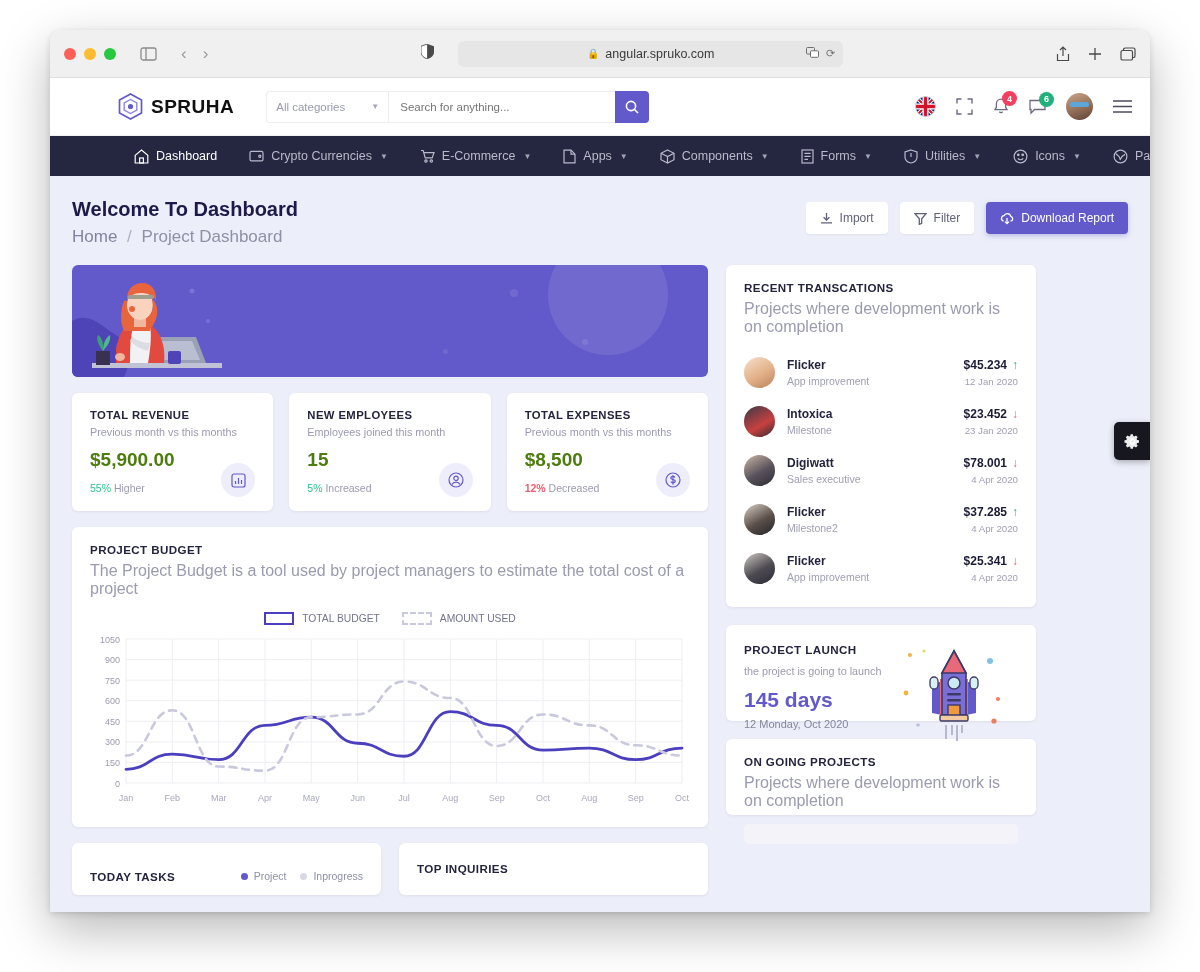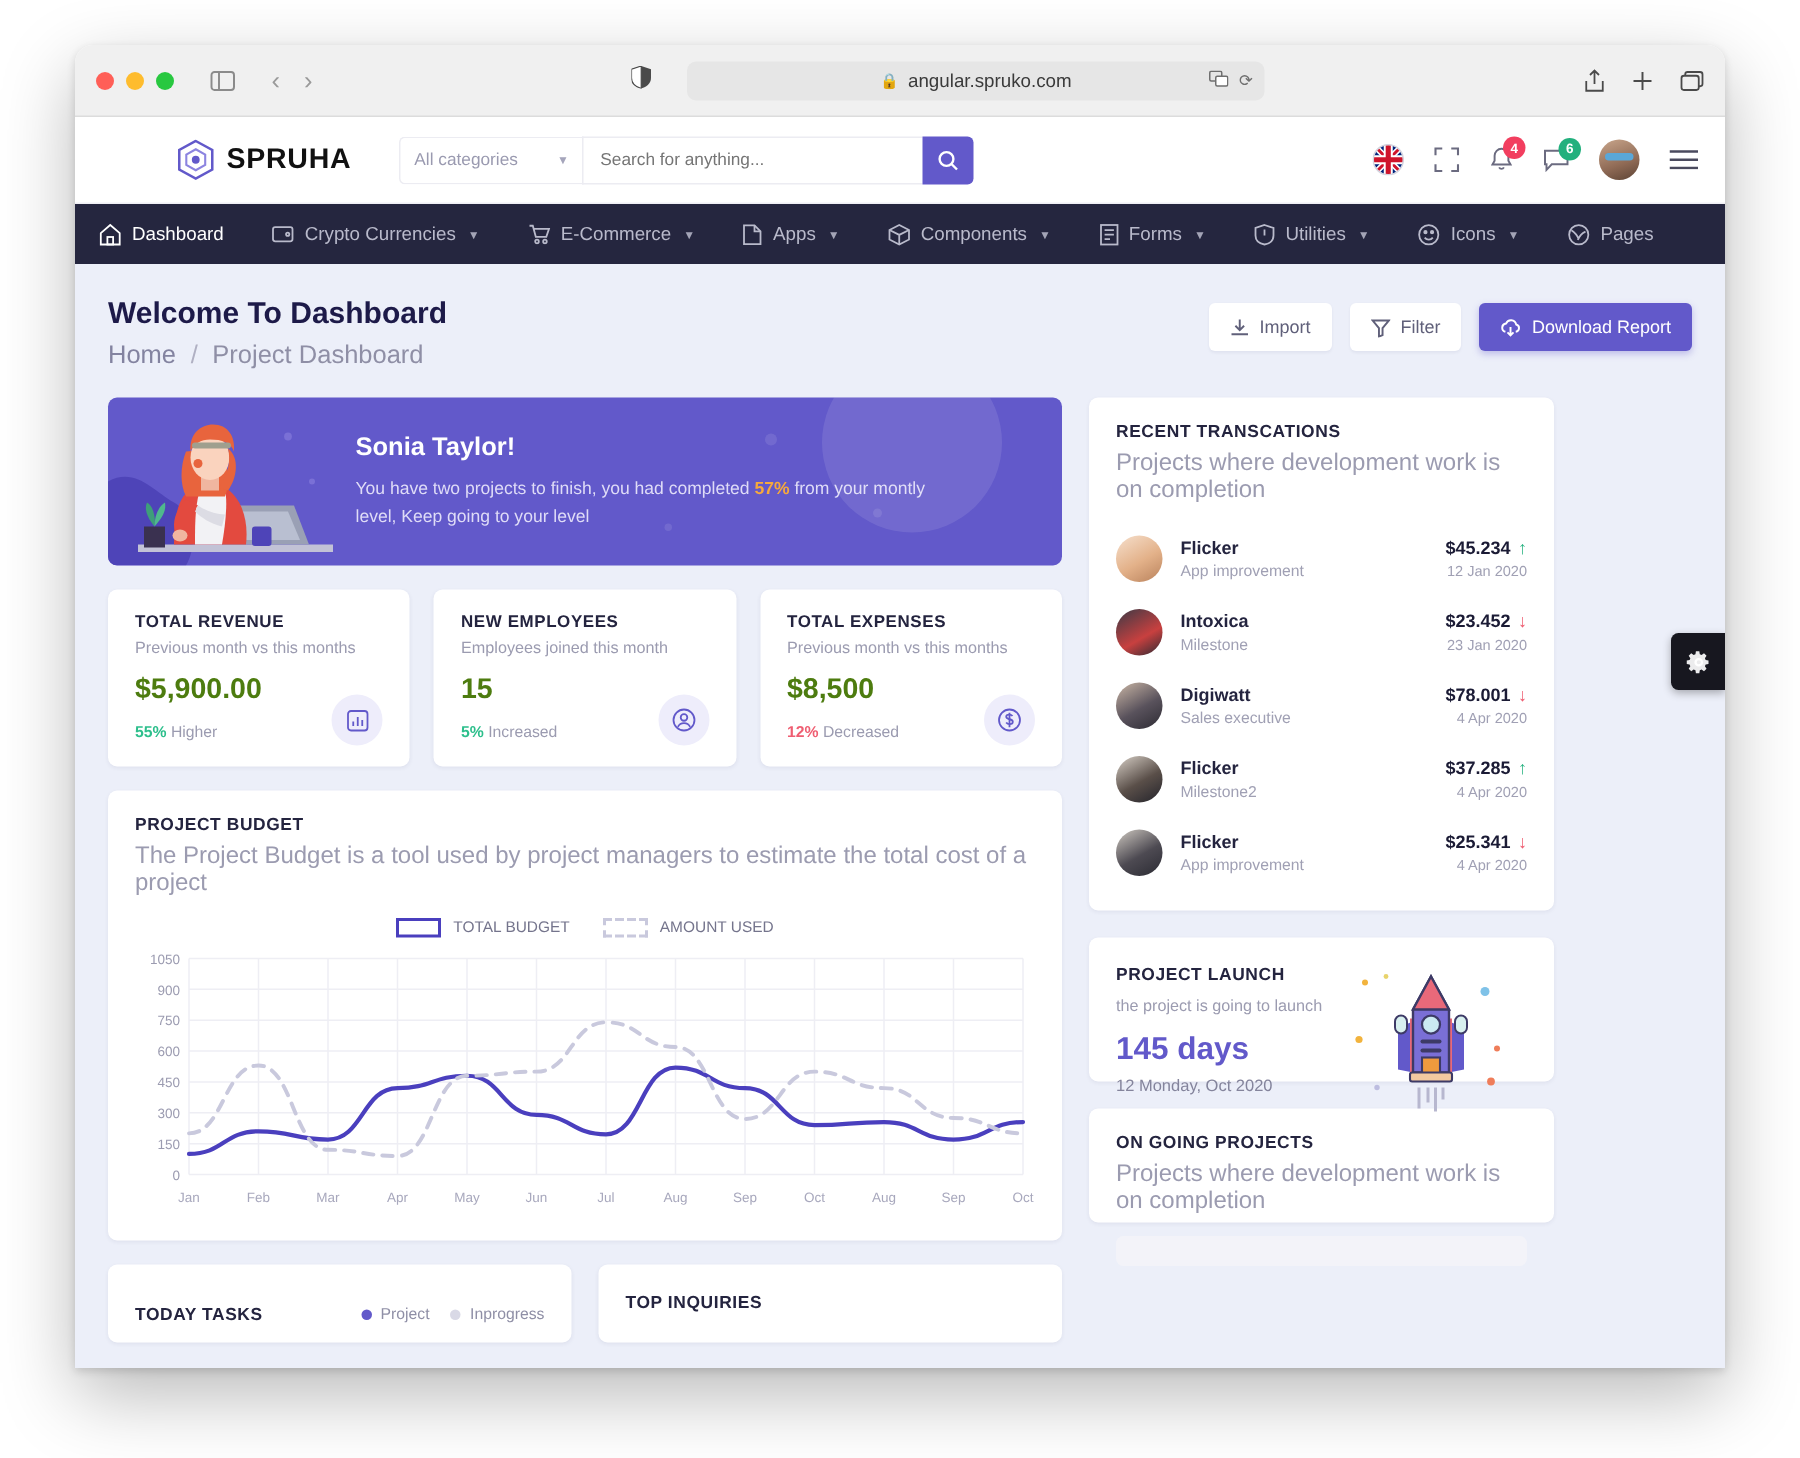--- a/index.html
+++ b/index.html
@@ -78,21 +78,21 @@
     position: relative;
   }
   #avatar::after {
     content: ""; position: absolute; left: 4px; top: 9px; width: 19px; height: 5px;
     background: #5aa7d8; border-radius: 3px;
   }
 
   
   #navbar {
     height: 40px; background: #25263f; display: flex; align-items: center;
-    gap: 0px; text-align: center;
+    padding-left: 68px; gap: 0px; text-align: center;
   }
   .navitem {
     display: flex; align-items: center; gap: 7px; color: #b9bacb;
     font-size: 12.5px; padding: 0 16px; height: 40px; white-space: nowrap;
   }
   .navitem.active { color: #fff; }
   .navitem .caret { font-size: 8px; opacity: .85; margin-left: 1px; }
 
   
   #page {
@@ -130,21 +130,21 @@
   #banner-sub .pct { color: #f7a93c; font-weight: 700; }
   .deco { position: absolute; border-radius: 50%; background: rgba(255,255,255,.10); }
 
   
   #stats { display: flex; gap: 16px; margin-top: 16px; }
   .stat-card { flex: 1; padding: 16px 18px 14px 18px; position: relative; height: 118px; }
   .stat-title { font-size: 11.3px; font-weight: 700; color: #24243f; letter-spacing: .4px; }
   .stat-sub { font-size: 10.8px; color: #9b9bb0; margin-top: 5px; }
   .stat-value { font-size: 19px; font-weight: 700; color: #4d7c0f; margin-top: 11px; }
   .stat-foot { font-size: 10.5px; color: #9b9bb0; margin-top: 11px; }
-  .stat-foot .up { color: #2dbf8c; font-weight: 700; margin-top: 28px; }
+  .stat-foot .up { color: #2dbf8c; font-weight: 400; margin-top: 28px; }
   .stat-foot .down { color: #ef5e72; font-weight: 600; }
   .stat-icon {
     position: absolute; right: 18px; bottom: 14px; width: 34px; height: 34px;
     border-radius: 50%; background: #eeedfb; color: #6259ca;
     display: flex; align-items: center; justify-content: center;
   }
 
   
   #budget-card { margin-top: 16px; padding: 16px 18px 14px 18px; height: 300px; }
   .card-title { font-size: 11.6px; font-weight: 700; color: #24243f; letter-spacing: .4px; }
@@ -477,26 +477,20 @@
               <path d="M80 34 C88 40 86 54 80 62 L74 60 C80 52 82 42 80 34 Z" fill="#e8643d"></path>
               <circle cx="60" cy="44" r="3" fill="#e8643d"></circle>
               <rect x="56" y="30" width="26" height="4" rx="2" fill="#9f9f8e"></rect>
 
               <rect x="24" y="86" width="14" height="14" fill="#3a3150"></rect>
               <path d="M31 86 C26 80 24 74 26 70 C30 72 32 80 31 86 Z" fill="#3e9e7a"></path>
               <path d="M31 86 C36 80 39 76 38 70 C33 73 31 80 31 86 Z" fill="#4fb88d"></path>
 
               <rect x="96" y="86" width="13" height="13" rx="2" fill="#4e44b8"></rect>
             </svg>
-          </div>
-          <div id="banner-text">
-            <div id="banner-name">Sonia Taylor!</div>
-            <div id="banner-sub">
-              <span>You have two projects to finish, you had completed </span><span class="pct">57%</span><span> from your montly level, Keep going to your level</span>
-            </div>
           </div>
         </div>
 
         <div id="stats">
           <div class="card stat-card">
             <div class="stat-title">TOTAL REVENUE</div>
             <div class="stat-sub">Previous month vs this months</div>
             <div class="stat-value">$5,900.00</div>
             <div class="stat-foot">
               <span class="up">55%</span>

